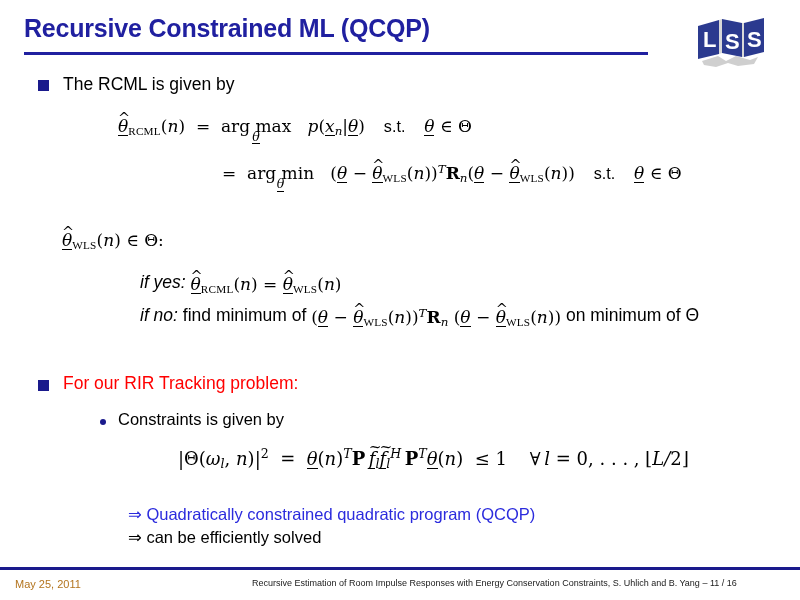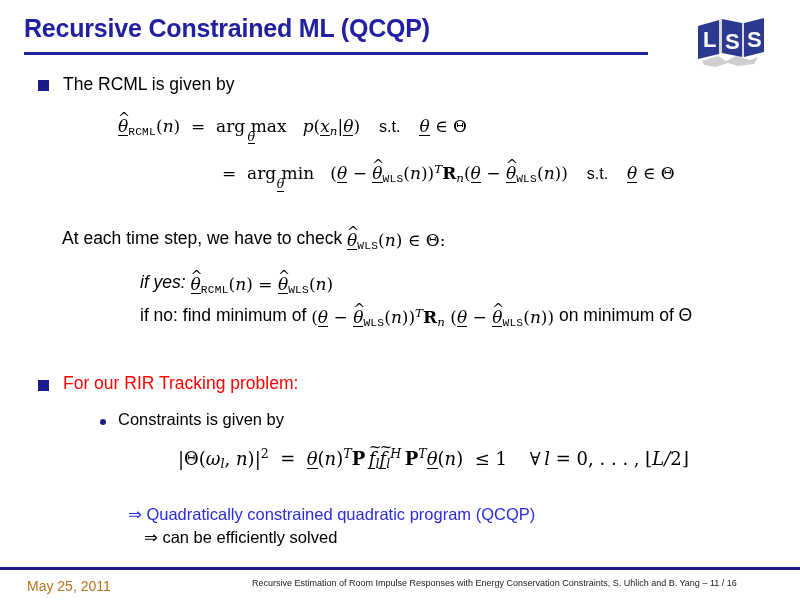--- a/index.html
+++ b/index.html
@@ -91,21 +91,21 @@
   .op { font-style: normal; }
   .sub {
     font-size: 0.70em;
     vertical-align: -0.28em;
     font-style: italic;
   }
   .subr {
     font-size: 0.66em;
     vertical-align: -0.28em;
     font-style: normal;
-    font-family: Liberation Mono, monospace;
+    font-family: Liberation Serif, serif;
     letter-spacing: 0.2px;
   }
   .sup {
     font-size: 0.70em;
     vertical-align: 0.52em;
     font-style: italic;
   }
   .bm { font-weight: bold; font-style: normal; }
   .sans { font-family: "Liberation Sans", sans-serif; font-style: normal; font-size: 0.95em; }
 
@@ -164,23 +164,23 @@
   #footer-rule {
     position: absolute;
     left: 0;
     top: 567px;
     width: 800px;
     height: 3px;
     background: #1a1a8c;
   }
   #footer-date {
     position: absolute;
-    left: 27px;
+    left: 15px;
     top: 578px;
-    font-size: 14px;
+    font-size: 11px;
     color: #b3741e;
     white-space: nowrap;
   }
   #footer-center {
     position: absolute;
     left: 252px;
     top: 578px;
     font-size: 9px;
     color: #1a1a1a;
     white-space: nowrap;
@@ -227,31 +227,30 @@
 
 <div class="math" style="left:222px; top:164px; font-size:17px;">
   <span class="op">=&nbsp;</span>
   <span class="limop"><span class="op">arg&nbsp;min</span><span class="lim"><span class="uvec">θ</span></span></span>
   <span>&nbsp;&nbsp;<span class="mroman">(</span><span class="uvec"><i>θ</i></span><span class="op">&nbsp;−&nbsp;</span><span class="hatwrap"><span class="hat">^</span><span class="uvec"><i>θ</i></span></span><span class="subr">WLS</span><span class="mroman">(</span><i>n</i><span class="mroman">))</span><span class="sup">T</span><span class="bm">R</span><span class="sub">n</span><span class="mroman">(</span><span class="uvec"><i>θ</i></span><span class="op">&nbsp;−&nbsp;</span><span class="hatwrap"><span class="hat">^</span><span class="uvec"><i>θ</i></span></span><span class="subr">WLS</span><span class="mroman">(</span><i>n</i><span class="mroman">))</span></span>
   <span class="sans">&nbsp;&nbsp;&nbsp;s.t.&nbsp;&nbsp;&nbsp;</span>
   <span class="uvec"><i>θ</i></span><span class="op">&nbsp;∈&nbsp;</span><span class="mroman">Θ</span>
 </div>
 
 <div class="txt lvl1" style="left:62px; top:228px;">
-  <span>At each time step, we have to check</span>
   <span class="math" style="position:relative; left:0; top:2px; font-size:17px;"><span class="hatwrap"><span class="hat">^</span><span class="uvec"><i>θ</i></span></span><span class="subr">WLS</span><span class="mroman">(</span><i>n</i><span class="mroman">)</span><span class="op">&nbsp;∈&nbsp;</span><span class="mroman">Θ</span><span class="op">:</span></span>
 </div>
 
 <div class="txt lvl1" style="left:140px; top:272px; font-style:italic;">
   <span>if yes:</span>
   <span class="math" style="position:relative; left:0; top:2px; font-size:17px; font-style:normal;"><span class="hatwrap"><span class="hat">^</span><span class="uvec"><i>θ</i></span></span><span class="subr">RCML</span><span class="mroman">(</span><i>n</i><span class="mroman">)</span><span class="op">&nbsp;=&nbsp;</span><span class="hatwrap"><span class="hat">^</span><span class="uvec"><i>θ</i></span></span><span class="subr">WLS</span><span class="mroman">(</span><i>n</i><span class="mroman">)</span></span>
 </div>
 
 <div class="txt lvl1" style="left:140px; top:305px;">
-  <span style="">if no:</span>
+  <span style="font-style:italic;">if no:</span>
   <span>find minimum of</span>
   <span class="math" style="position:relative; left:0; top:2px; font-size:17px;"><span class="mroman">(</span><span class="uvec"><i>θ</i></span><span class="op">&nbsp;−&nbsp;</span><span class="hatwrap"><span class="hat">^</span><span class="uvec"><i>θ</i></span></span><span class="subr">WLS</span><span class="mroman">(</span><i>n</i><span class="mroman">))</span><span class="sup">T</span><span class="bm">R</span><span class="sub">n</span><span class="mroman">&nbsp;(</span><span class="uvec"><i>θ</i></span><span class="op">&nbsp;−&nbsp;</span><span class="hatwrap"><span class="hat">^</span><span class="uvec"><i>θ</i></span></span><span class="subr">WLS</span><span class="mroman">(</span><i>n</i><span class="mroman">))</span></span>
   <span>on minimum of Θ</span>
 </div>
 
 <div class="sq-bullet" style="left:38px; top:380px;"></div>
 <div class="txt lvl1 red" style="left:63px; top:373px;">For our RIR Tracking problem:</div>
 
 <div class="dot-bullet" style="left:100px; top:419px;"></div>
 <div class="txt lvl2" style="left:118px; top:410px;">Constraints is given by</div>
@@ -261,20 +260,20 @@
   <span class="op">&nbsp;=&nbsp;</span>
   <span class="uvec"><i>θ</i></span><span class="mroman">(</span><i>n</i><span class="mroman">)</span><span class="sup">T</span><span class="bm">P</span> <span class="hatwrap"><span class="tilde">~</span><span class="uvec"><i>f</i></span></span><span class="sub">l</span><span class="hatwrap"><span class="tilde">~</span><span class="uvec"><i>f</i></span></span><span class="sub">l</span><span class="sup">H</span> <span class="bm">P</span><span class="sup">T</span><span class="uvec"><i>θ</i></span><span class="mroman">(</span><i>n</i><span class="mroman">)</span>
   <span class="op">&nbsp;≤&nbsp;1</span>
   <span class="op">&nbsp;&nbsp;&nbsp;∀</span> <i>l</i><span class="op">&nbsp;=&nbsp;0</span><span class="op">,&nbsp;.&nbsp;.&nbsp;.&nbsp;,&nbsp;</span><span class="mroman">⌊</span><i>L/</i><span class="mroman">2</span><span class="mroman">⌋</span>
 </div>
 
 <div class="txt lvl2 blue-text" style="left:128px; top:505px;">
   <span>⇒</span>
   <span>Quadratically constrained quadratic program (QCQP)</span>
 </div>
-<div class="txt lvl2" style="left:144px; top:528px;">
+<div class="txt lvl2" style="left:128px; top:528px;">
   <span>⇒</span>
   <span>can be efficiently solved</span>
 </div>
 
 <div id="footer-rule"></div>
 <div id="footer-date">May 25, 2011</div>
 <div id="footer-center">Recursive Estimation of Room Impulse Responses with Energy Conservation Constraints,   S. Uhlich and B. Yang – 11 / 16</div>
 
 </body></html>

